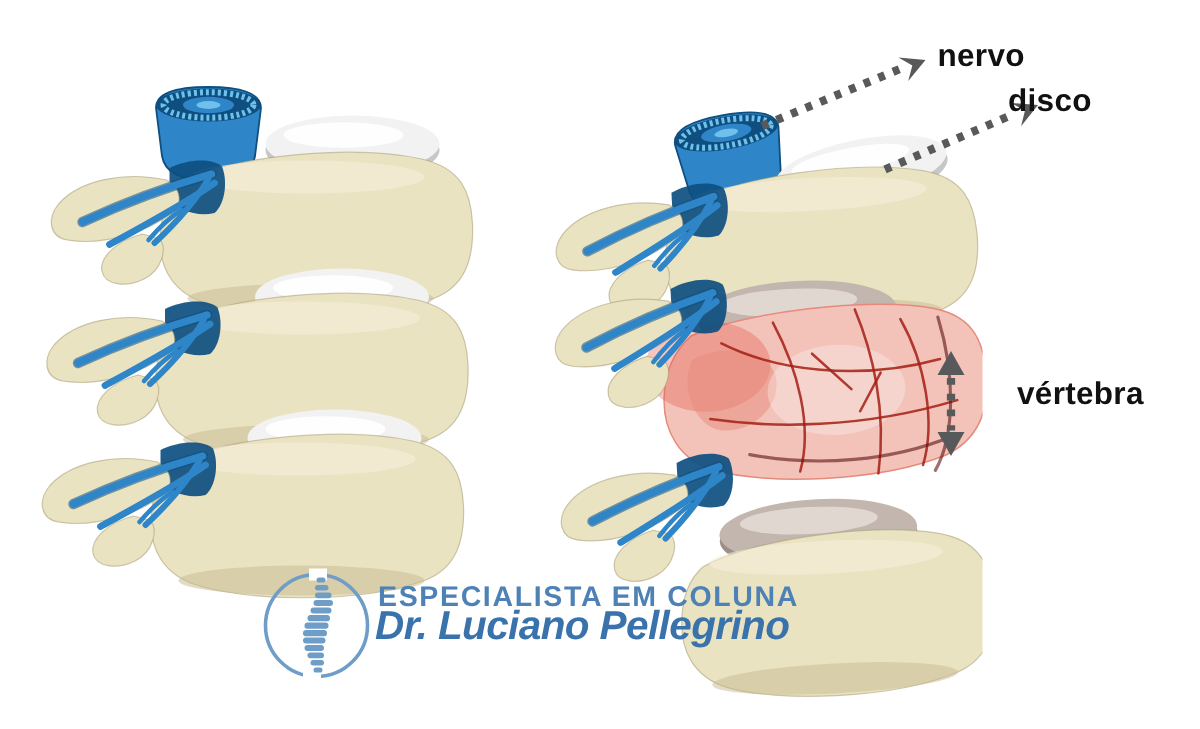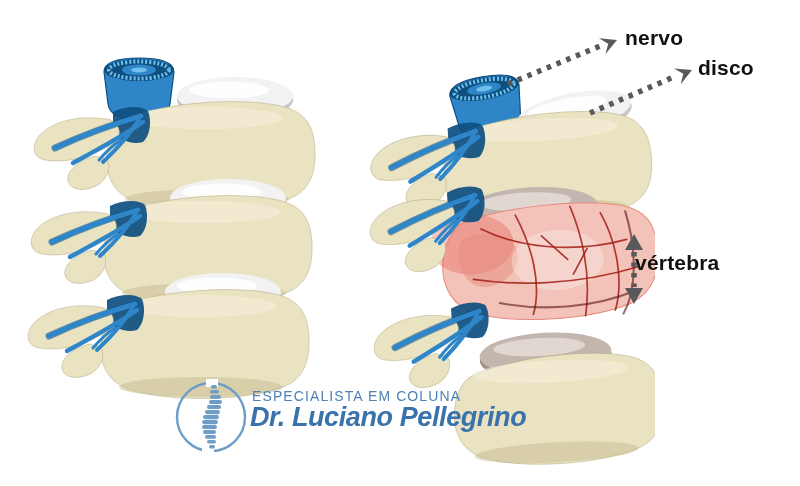--- a/index.html
+++ b/index.html
@@ -28,21 +28,21 @@
   .disc-g-hi{fill:#E8E0DA;opacity:.8;}
   .frac{fill:var(--fracture-fill);stroke:var(--fracture-deep);stroke-width:1;}
   .frac-deep{fill:var(--fracture-deep);}
   .crack{fill:none;stroke:var(--fracture-crack);stroke-width:1.7;stroke-linecap:round;opacity:.85;}
   .crack-dk{fill:none;stroke:#5C1210;stroke-width:2.1;stroke-linecap:round;opacity:.6;}
   .arrow-shaft{fill:none;stroke:var(--arrow);stroke-width:5.5;stroke-dasharray:4.5 6;}
   .arrow-head{fill:var(--arrow);}
   .logo-line{stroke:var(--logo-blue);fill:none;}
   .logo-bar{fill:var(--logo-blue);}
   .logo-tagline{
-    position:absolute;left:252px;top:388px;font-size:14px;font-weight:normal;
+    position:absolute;left:252px;top:388px;font-size:19px;font-weight:bold;
     letter-spacing:1.1px;color:var(--logo-tagline);text-align:center;
   }
   .logo-name{
     position:absolute;left:250px;top:402px;font-size:27px;font-weight:bold;
     letter-spacing:-.4px;color:var(--logo-name);font-style:italic;
   }
 </style>
 </head>
 <body>
 
@@ -155,22 +155,22 @@
       <path class="arrow-head" transform="translate(692,70) rotate(-23.5)" d="M0,0 L-16,-8.5 L-9.5,0 L-16,8.5 Z"></path>
     </g>
     <g>
       <line class="arrow-shaft" x1="634" y1="252" x2="634" y2="287"></line>
       <path class="arrow-head" d="M634,234 L625,250 L643,250 Z"></path>
       <path class="arrow-head" d="M634,304 L625,288 L643,288 Z"></path>
     </g>
   </svg>
 
   <div class="anno-label" style="left:625px;top:27px">nervo</div>
-  <div class="anno-label" style="left:698px;top:57px">disco</div>
-  <div class="anno-label" style="left:635px;top:252px">vértebra</div>
+  <div class="anno-label" style="left:672px;top:57px">disco</div>
+  <div class="anno-label" style="left:678px;top:252px">vértebra</div>
 
   <div>
     <svg class="abs" style="left:172px;top:377px" width="78" height="80" viewBox="0 0 78 80">
       <circle class="logo-line" cx="39" cy="40" r="34" stroke-width="2.4"></circle>
       <rect x="34" y="2" width="12" height="8" fill="#ffffff"></rect>
       <rect x="30" y="70" width="12" height="9" fill="#ffffff"></rect>
       <g>
         <rect class="logo-bar" x="39" y="8" width="6" height="3.4" rx="1.7"></rect>
         <rect class="logo-bar" x="38" y="13" width="9" height="3.6" rx="1.8"></rect>
         <rect class="logo-bar" x="38" y="18" width="11" height="3.8" rx="1.9"></rect>

